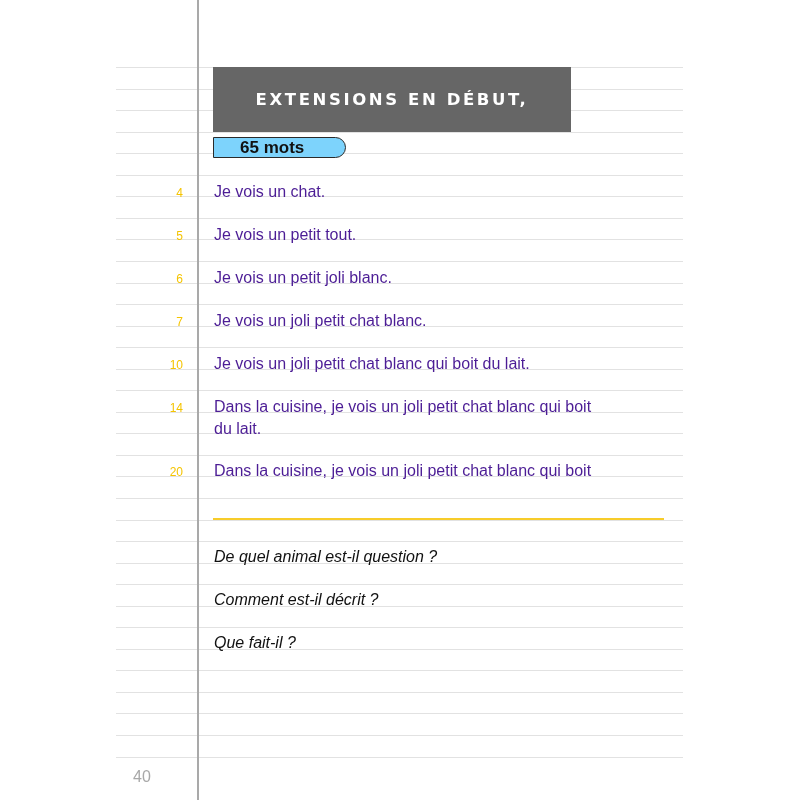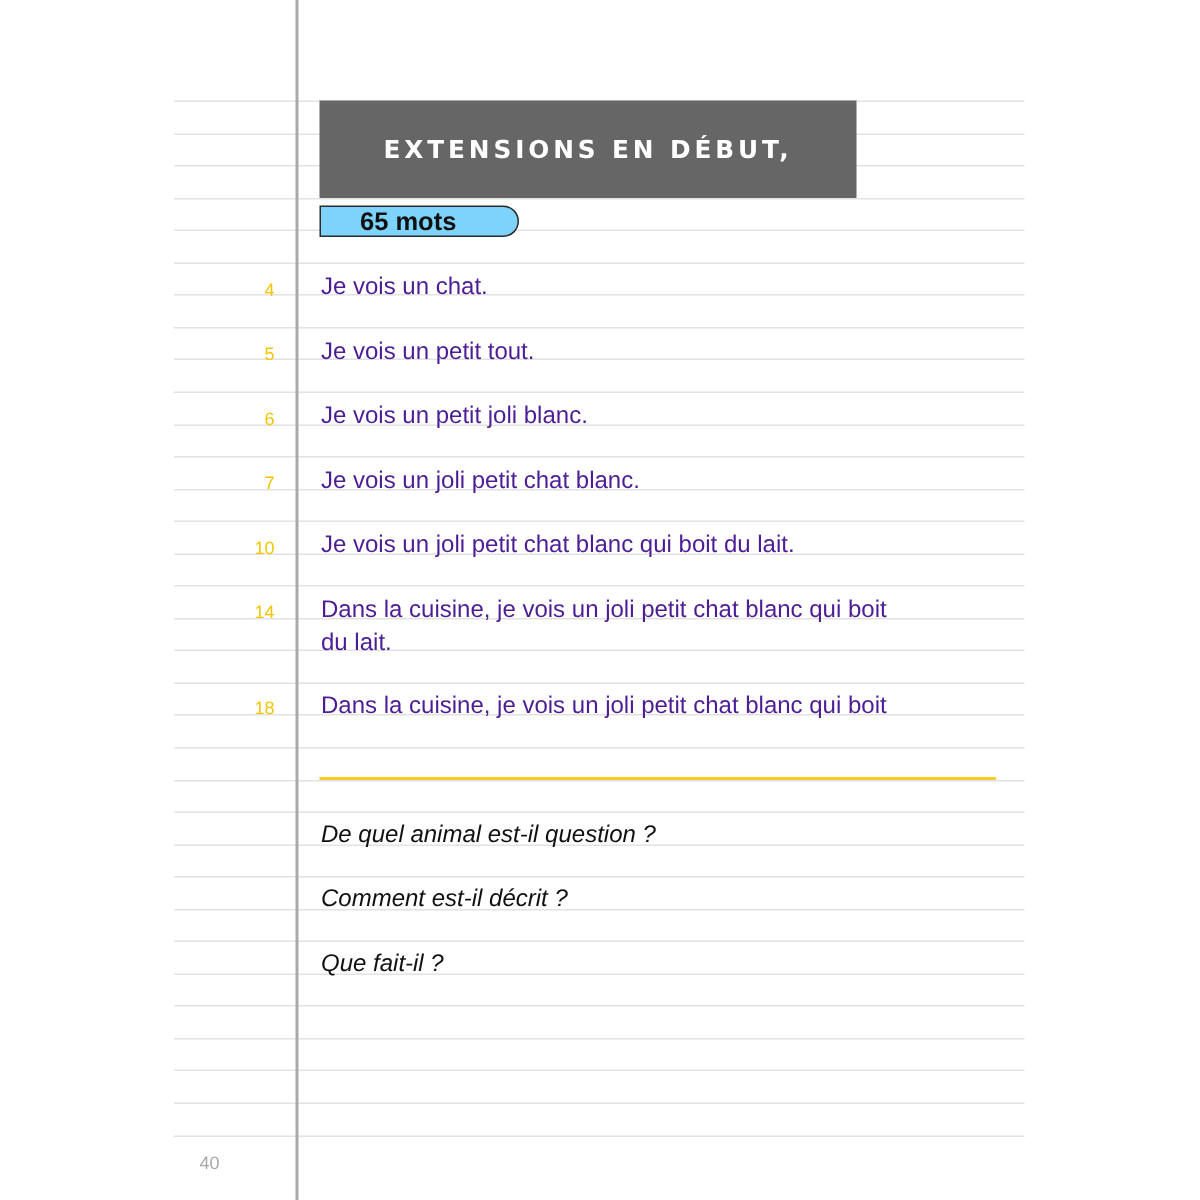--- a/index.html
+++ b/index.html
@@ -12,21 +12,21 @@
                font-family:"DejaVu Sans", sans-serif; font-weight:bold; font-size:16.5px; letter-spacing:2.6px;
                line-height:23px; text-align:center; }
   .badge { position:absolute; left:213px; top:137px; width:133px; height:21px; background:#7dd3fc;
            border:1.5px solid #2a2a2a; border-radius:0 11px 11px 0; box-sizing:border-box;
            display:flex; align-items:center; padding-left:26px; font-weight:bold; font-size:17px;
            font-family:Liberation Sans, sans-serif; color:#111; }
   .num { position:absolute; width:70px; left:113px; text-align:right; font-size:12px; color:#f5c400; }
   .sent { position:absolute; left:214px; font-size:16px; color:#4c1d95; line-height:21.6px; }
   .q { position:absolute; left:214px; font-size:16px; color:#111; font-style:italic; }
   .yellow-line { position:absolute; left:213px; top:518px; width:451px; height:2px; background:#f7cc2a; }
-  .page-num { position:absolute; left:133px; top:768px; font-size:12px; color:#a8a8a8; }
+  .page-num { position:absolute; left:133px; top:768px; font-size:16px; color:#a8a8a8; }
 </style>
 </head>
 <body>
 
 <div>
   <div class="rule" style="top:67px"></div>
   <div class="rule" style="top:89px"></div>
   <div class="rule" style="top:110px"></div>
   <div class="rule" style="top:132px"></div>
   <div class="rule" style="top:153px"></div>
@@ -85,21 +85,21 @@
 
   <span class="num" style="top:358px">10</span>
   <div class="sent" style="top:353px"><span>Je vois un joli petit chat blanc qui boit du lait.</span></div>
 
   <span class="num" style="top:401px">14</span>
   <div class="sent" style="top:396px">
     <div>Dans la cuisine, je vois un joli petit chat blanc qui boit</div>
     <div>du lait.</div>
   </div>
 
-  <span class="num" style="top:465px">18</span>
+  <span class="num" style="top:465px">20</span>
   <div class="sent" style="top:460px">
     <div>Dans la cuisine, je vois un joli petit chat blanc qui boit</div>
   </div>
 </div>
 
 <div class="yellow-line"></div>
 
 <div>
   <div class="q" style="top:548px">De quel animal est-il question ?</div>
   <div class="q" style="top:591px">Comment est-il décrit ?</div>

